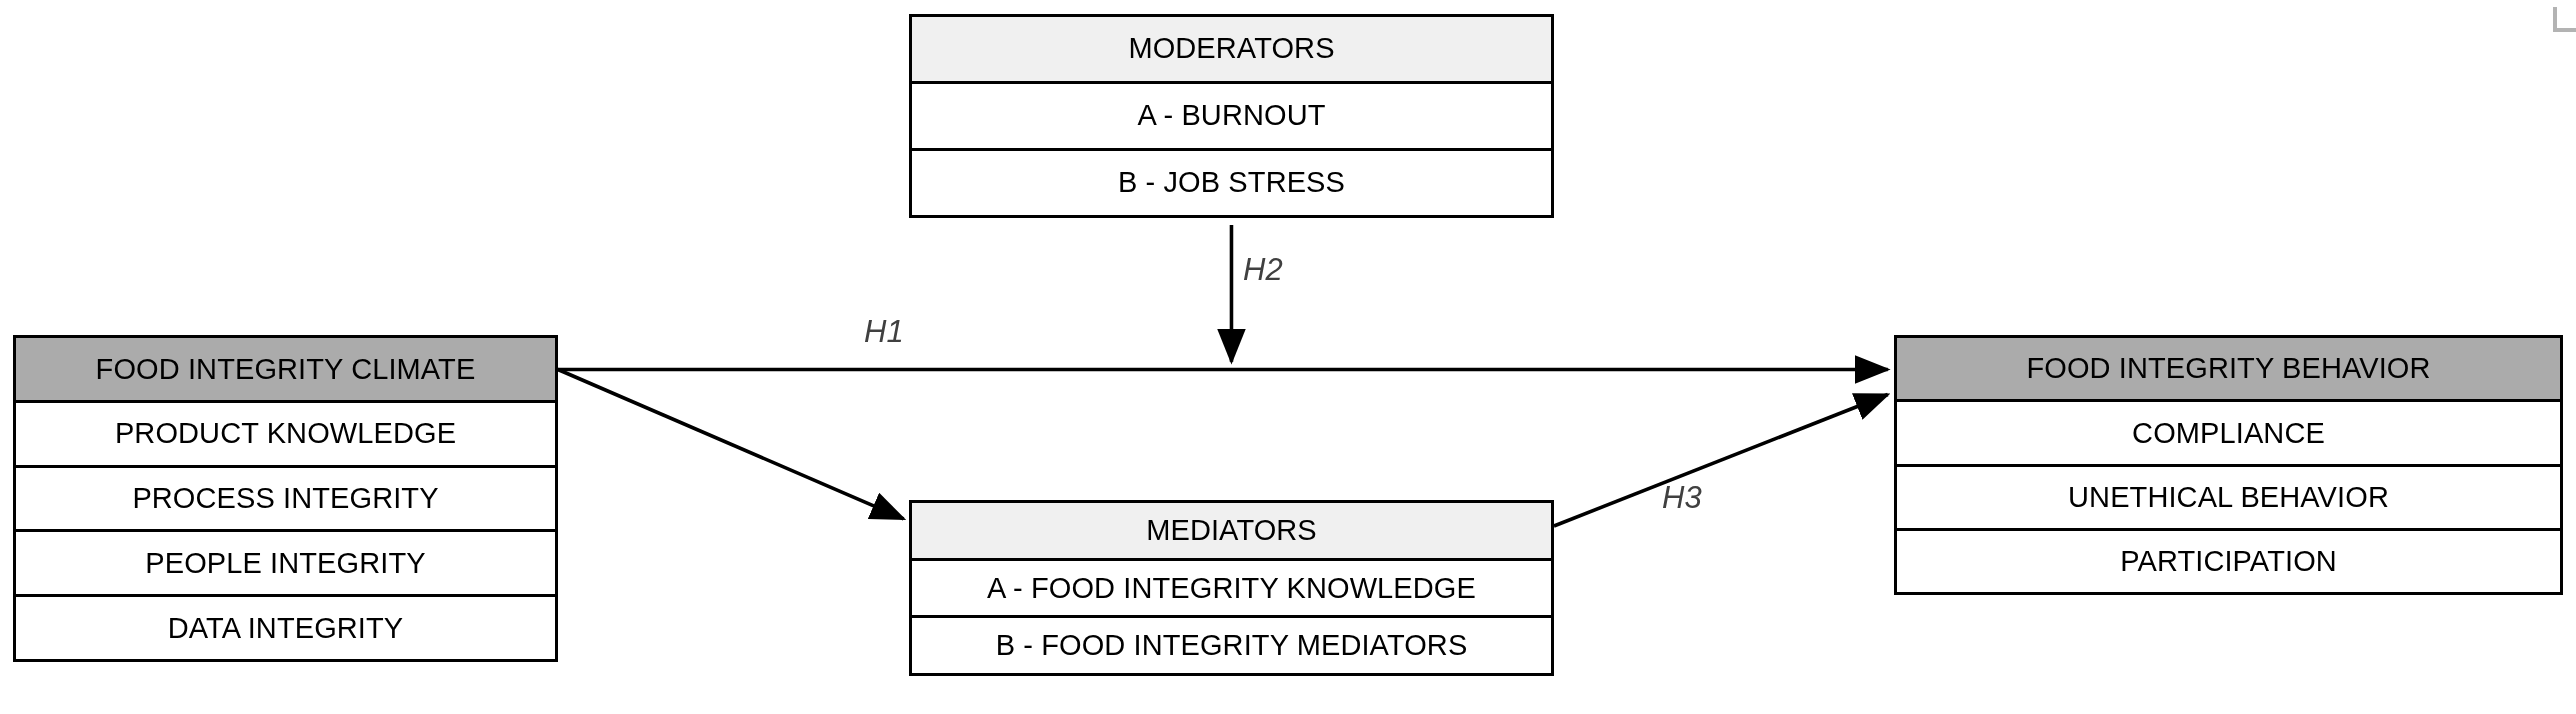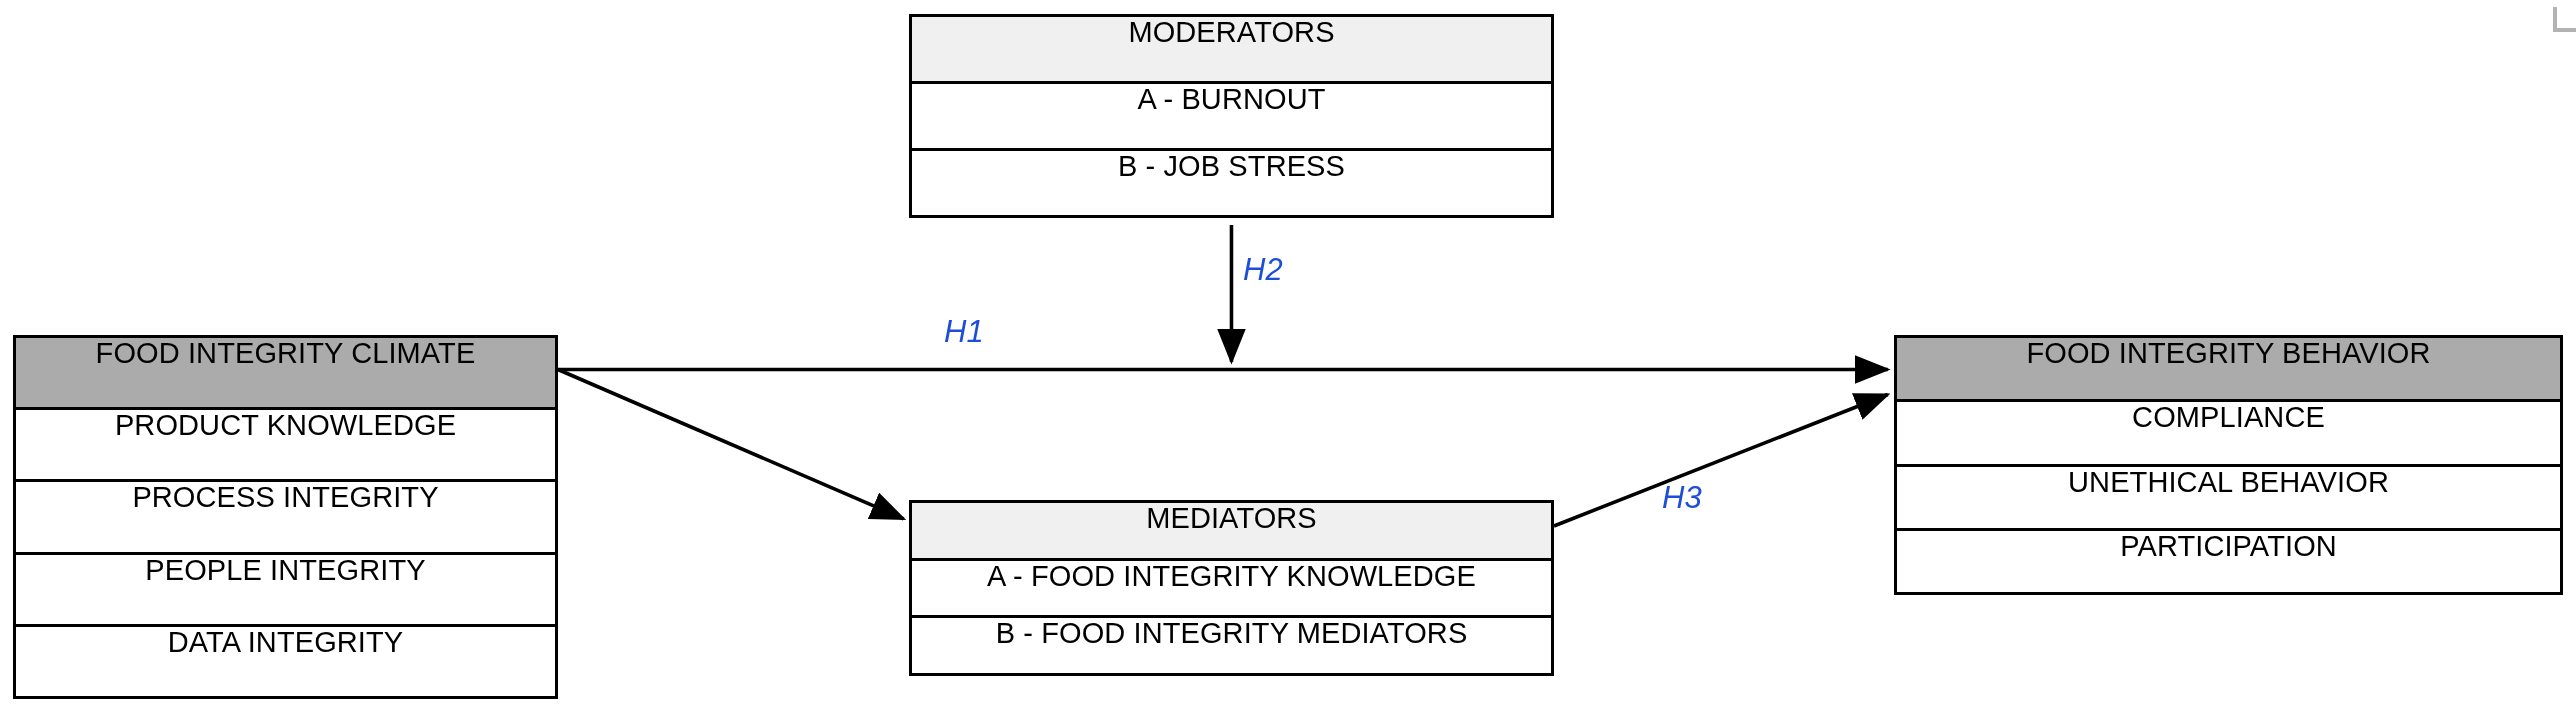--- a/index.html
+++ b/index.html
@@ -25,20 +25,21 @@
     box-sizing: border-box;
     border: 3px solid #000000;
     background: #ffffff;
     display: flex;
     flex-direction: column;
   }
   .box-row {
     box-sizing: border-box;
     flex: 1 1 0;
     display: flex;
+    align-items: center;
     justify-content: center;
     border-bottom: 3px solid #000000;
     background: #ffffff;
     text-align: center;
     line-height: 1.05;
     white-space: nowrap;
   }
   .box-row:last-child {
     border-bottom: none;
   }
@@ -49,44 +50,44 @@
     background: #f0f0f0;
   }
   .row-label {
     display: block;
     font-size: 29px;
     color: #000000;
     letter-spacing: 0.1px;
   }
 
   
-  #box-climate  { left: 13px;   top: 335px;  width: 545px;  height: 364px; }
+  #box-climate  { left: 13px;   top: 335px;  width: 545px;  height: 327px; }
   #box-moderators { left: 909px; top: 13.7px;  width: 645px; height: 204px; }
   #box-mediators  { left: 909px; top: 500px; width: 645px; height: 176px; }
   #box-behavior   { left: 1894px; top: 335px; width: 669px; height: 260px; }
 
   
   #arrow-layer {
     position: absolute;
     left: 0;
     top: 0;
     width: 2576px;
     height: 714px;
     pointer-events: none;
   }
 
   
   .hyp-label {
     position: absolute;
     font-size: 31px;
     font-style: italic;
-    color: #1d4ed8;
+    color: #404040;
     white-space: nowrap;
   }
-  #label-h1 { left: 944px; top: 314px; }
+  #label-h1 { left: 864px; top: 314px; }
   #label-h2 { left: 1243px; top: 252px; }
   #label-h3 { left: 1662px; top: 480px; }
 
   
   #crop-mark {
     position: absolute;
     left: 2553px;
     top: 7.1px;
     width: 24px;
     height: 25px;

